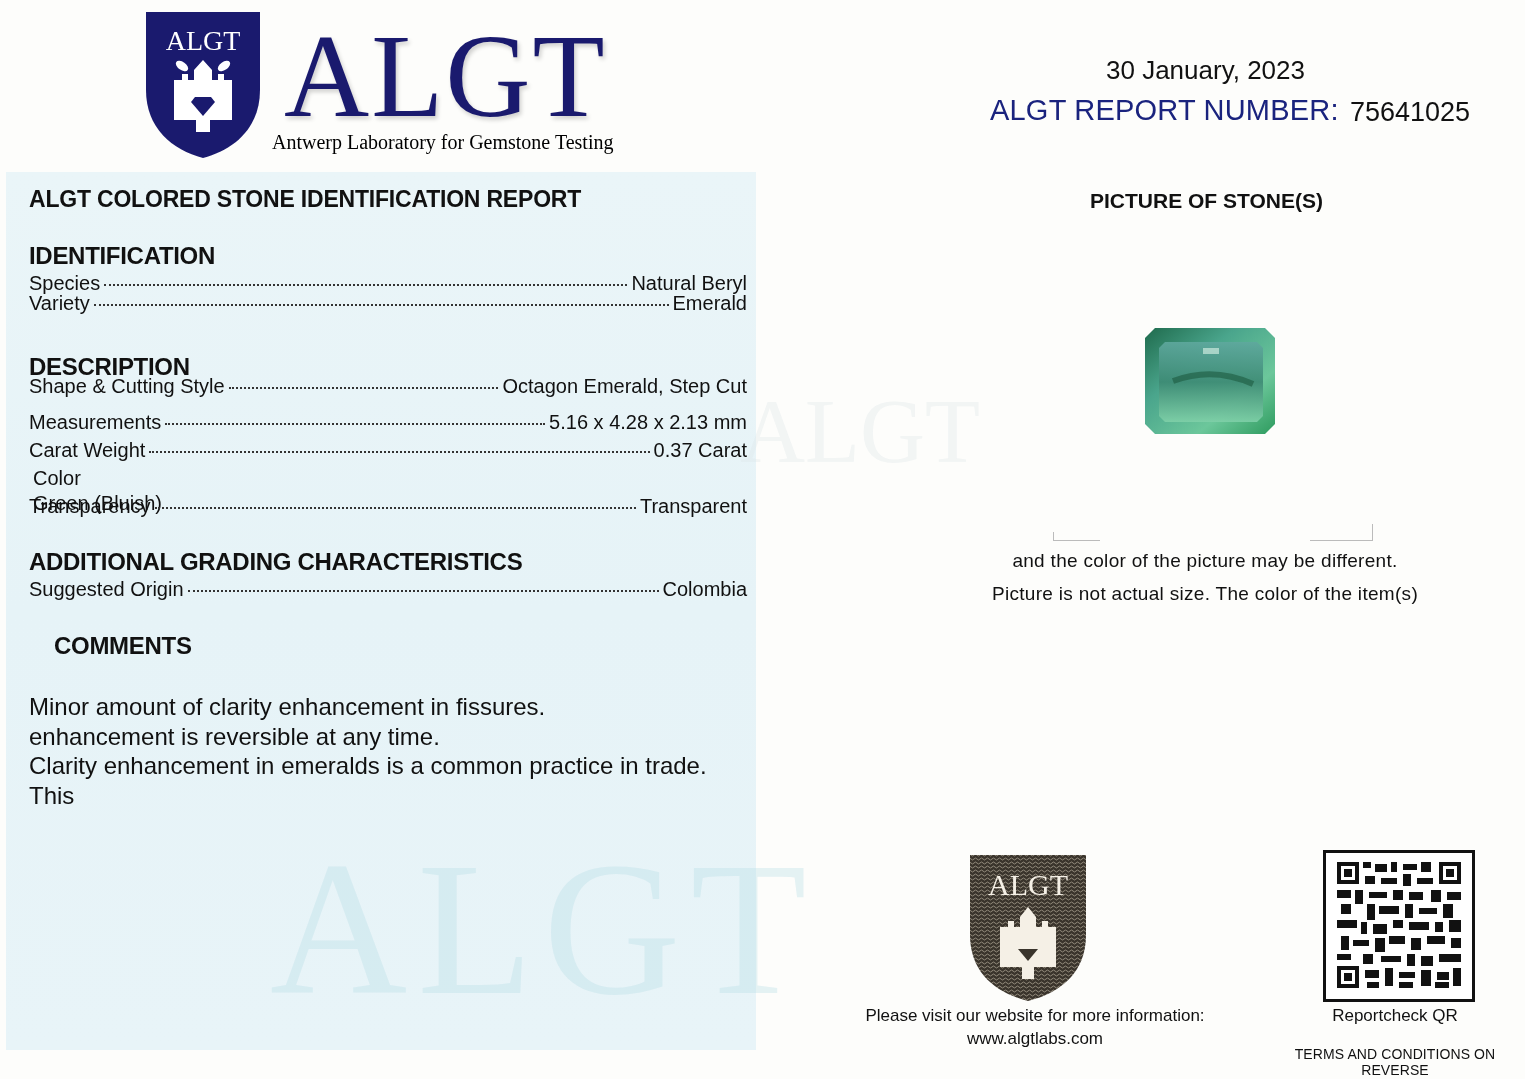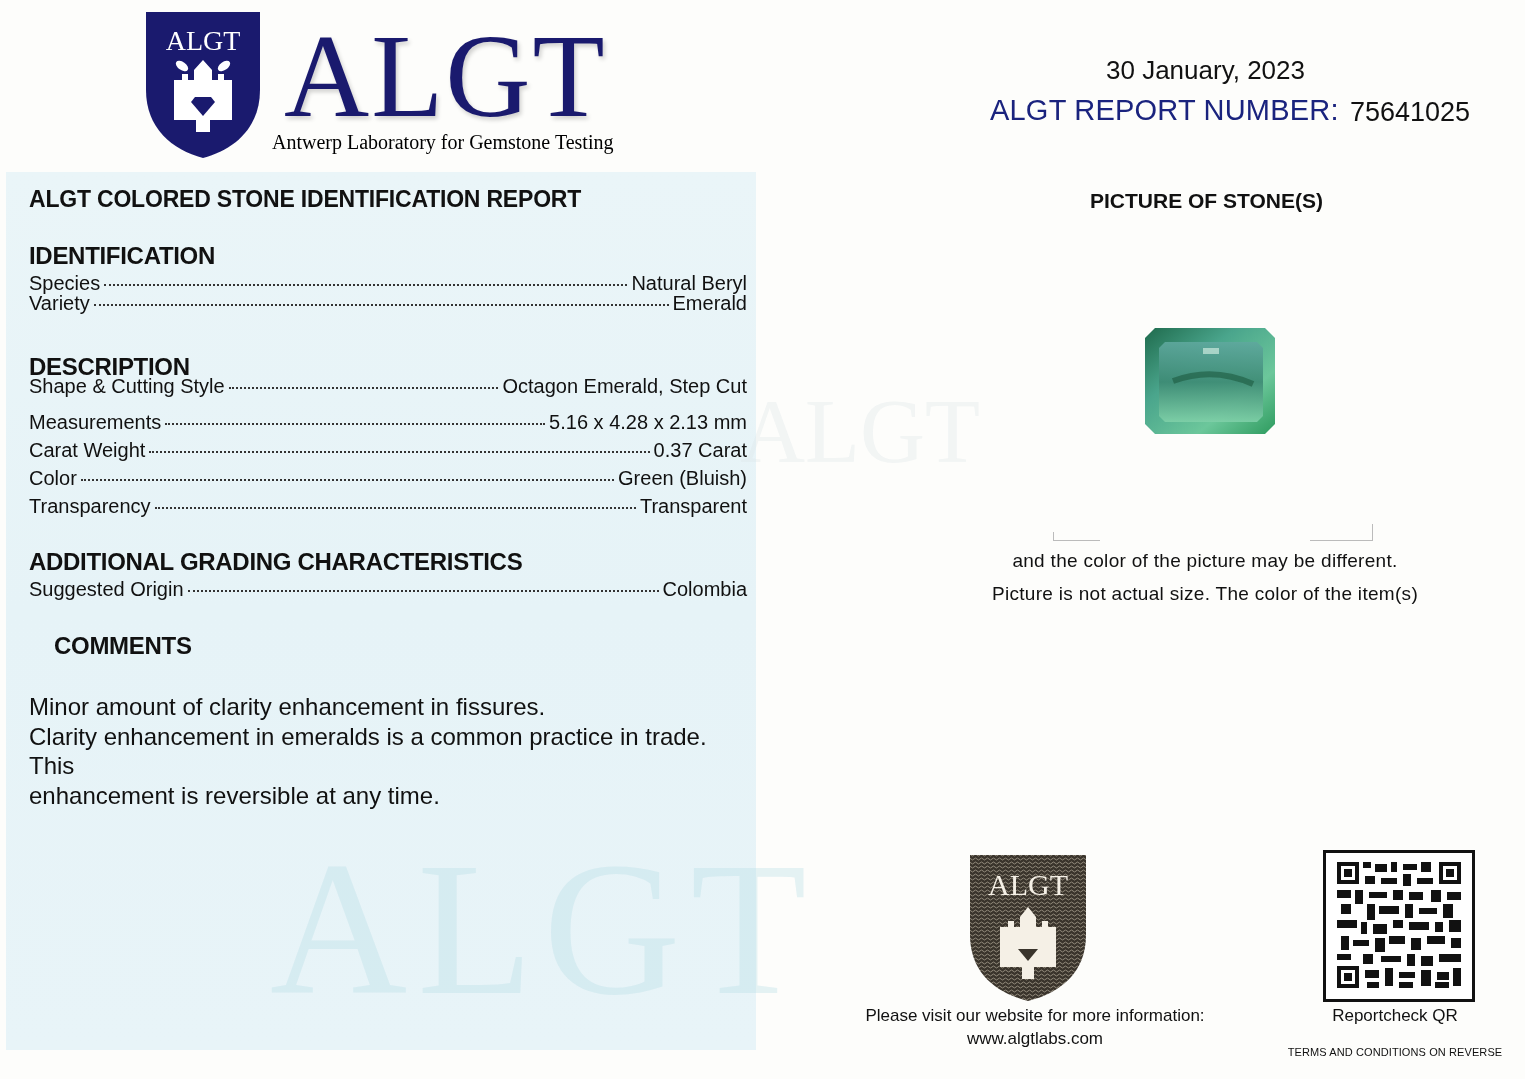--- a/index.html
+++ b/index.html
@@ -61,21 +61,21 @@
     .stone { left: 1143px; top: 326px; width: 134px; height: 112px; }
     .bracket-l { left: 1053px; top: 532px; width: 46px; height: 8px; border-left: 1px solid #bbb; border-bottom: 1px solid #bbb; }
     .bracket-r { left: 1310px; top: 524px; width: 62px; height: 16px; border-right: 1px solid #bbb; border-bottom: 1px solid #bbb; }
     .disclaimer { left: 930px; top: 544px; width: 550px; text-align: center; font-size: 19px; line-height: 33px; letter-spacing: 0.3px; }
 
     .seal { left: 968px; top: 853px; width: 120px; height: 150px; }
     .website-lbl { left: 830px; top: 1006px; width: 410px; text-align: center; font-size: 17px; }
     .website-url { left: 830px; top: 1029px; width: 410px; text-align: center; font-size: 17px; }
     .qr { left: 1323px; top: 850px; width: 152px; height: 152px; }
     .qr-lbl { left: 1300px; top: 1006px; width: 190px; text-align: center; font-size: 17px; }
-    .terms { left: 1270px; top: 1046px; width: 250px; text-align: center; font-size: 11px; letter-spacing: 0.1px; }
+    .terms { left: 1270px; top: 1046px; width: 250px; text-align: center; font-size: 14px; letter-spacing: 0.1px; }
   </style>
 </head>
 <body>
 
 <div class="abs left-panel"></div>
 <div class="abs watermark">ALGT</div>
 
 <svg class="abs shield" viewBox="0 0 118 150">
   <path d="M2 2 H116 V80 C116 118 90 140 59 148 C28 140 2 118 2 80 Z" fill="#1a1a6e"></path>
   <text x="59" y="40" text-anchor="middle" font-family="Liberation Serif, serif" font-size="28" fill="#fff">ALGT</text>
@@ -111,43 +111,43 @@
 <div class="abs row" style="top:411px;">
   <span class="lbl">Measurements</span>
   <span class="dots"></span>
   <span class="val">5.16 x 4.28 x 2.13 mm</span>
 </div>
 <div class="abs row" style="top:439px;">
   <span class="lbl">Carat Weight</span>
   <span class="dots"></span>
   <span class="val">0.37 Carat</span>
 </div>
-<div class="abs row" style="top:467px;">
+<div class="abs row" style="top:467px;flex-direction:column;">
   <span class="lbl">Color</span>
   <span class="dots"></span>
   <span class="val">Green (Bluish)</span>
 </div>
 <div class="abs row" style="top:495px;">
   <span class="lbl">Transparency</span>
   <span class="dots"></span>
   <span class="val">Transparent</span>
 </div>
 
 <div class="abs section-h" style="top:548px;">ADDITIONAL GRADING CHARACTERISTICS</div>
 <div class="abs row" style="top:578px;">
   <span class="lbl">Suggested Origin</span>
   <span class="dots"></span>
   <span class="val">Colombia</span>
 </div>
 
 <div class="abs section-h" style="top:632px;margin-left:25px;">COMMENTS</div>
 <div class="abs comments">
   <div>Minor amount of clarity enhancement in fissures.</div>
+  <div>enhancement is reversible at any time.</div>
   <div>Clarity enhancement in emeralds is a common practice in trade. This</div>
-  <div>enhancement is reversible at any time.</div>
 </div>
 
 <div class="abs watermark-right">ALGT</div>
 <div class="abs date">30 January, 2023</div>
 <div class="abs report-no-lbl">ALGT REPORT NUMBER:</div>
 <div class="abs report-no-val">75641025</div>
 
 <div class="abs pic-title">PICTURE OF STONE(S)</div>
 
 <svg class="abs stone" viewBox="0 0 134 112">

